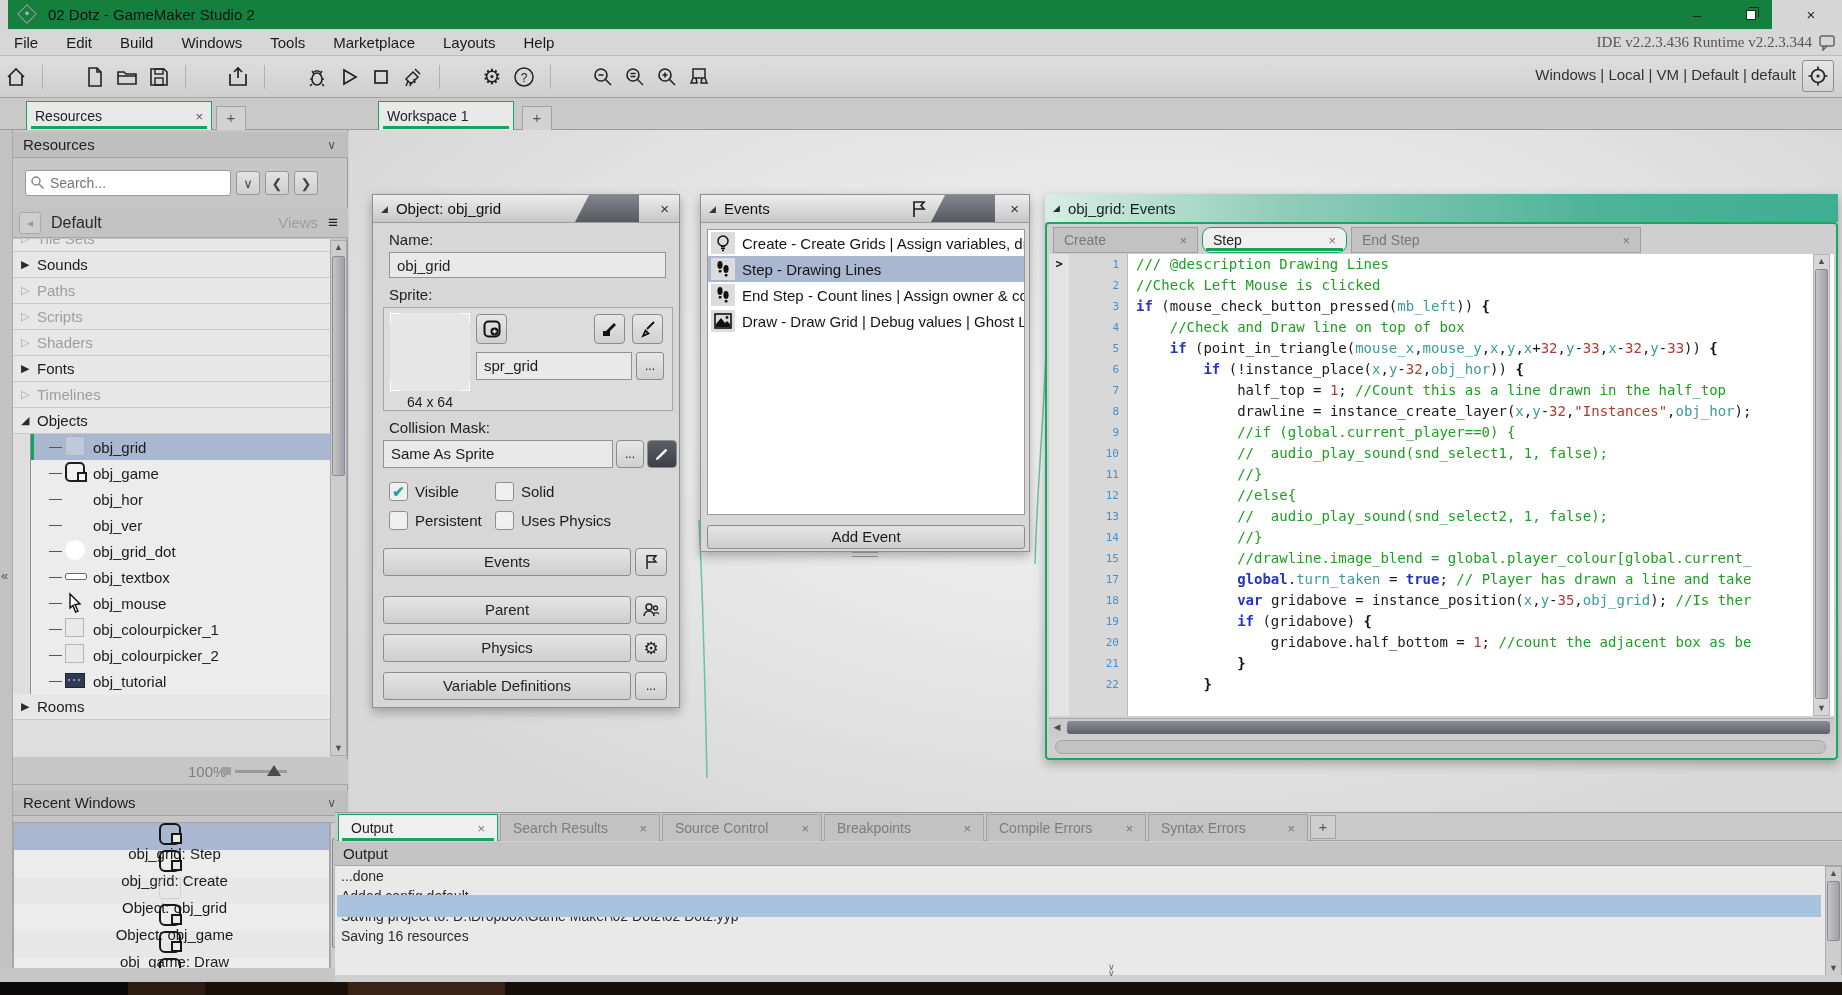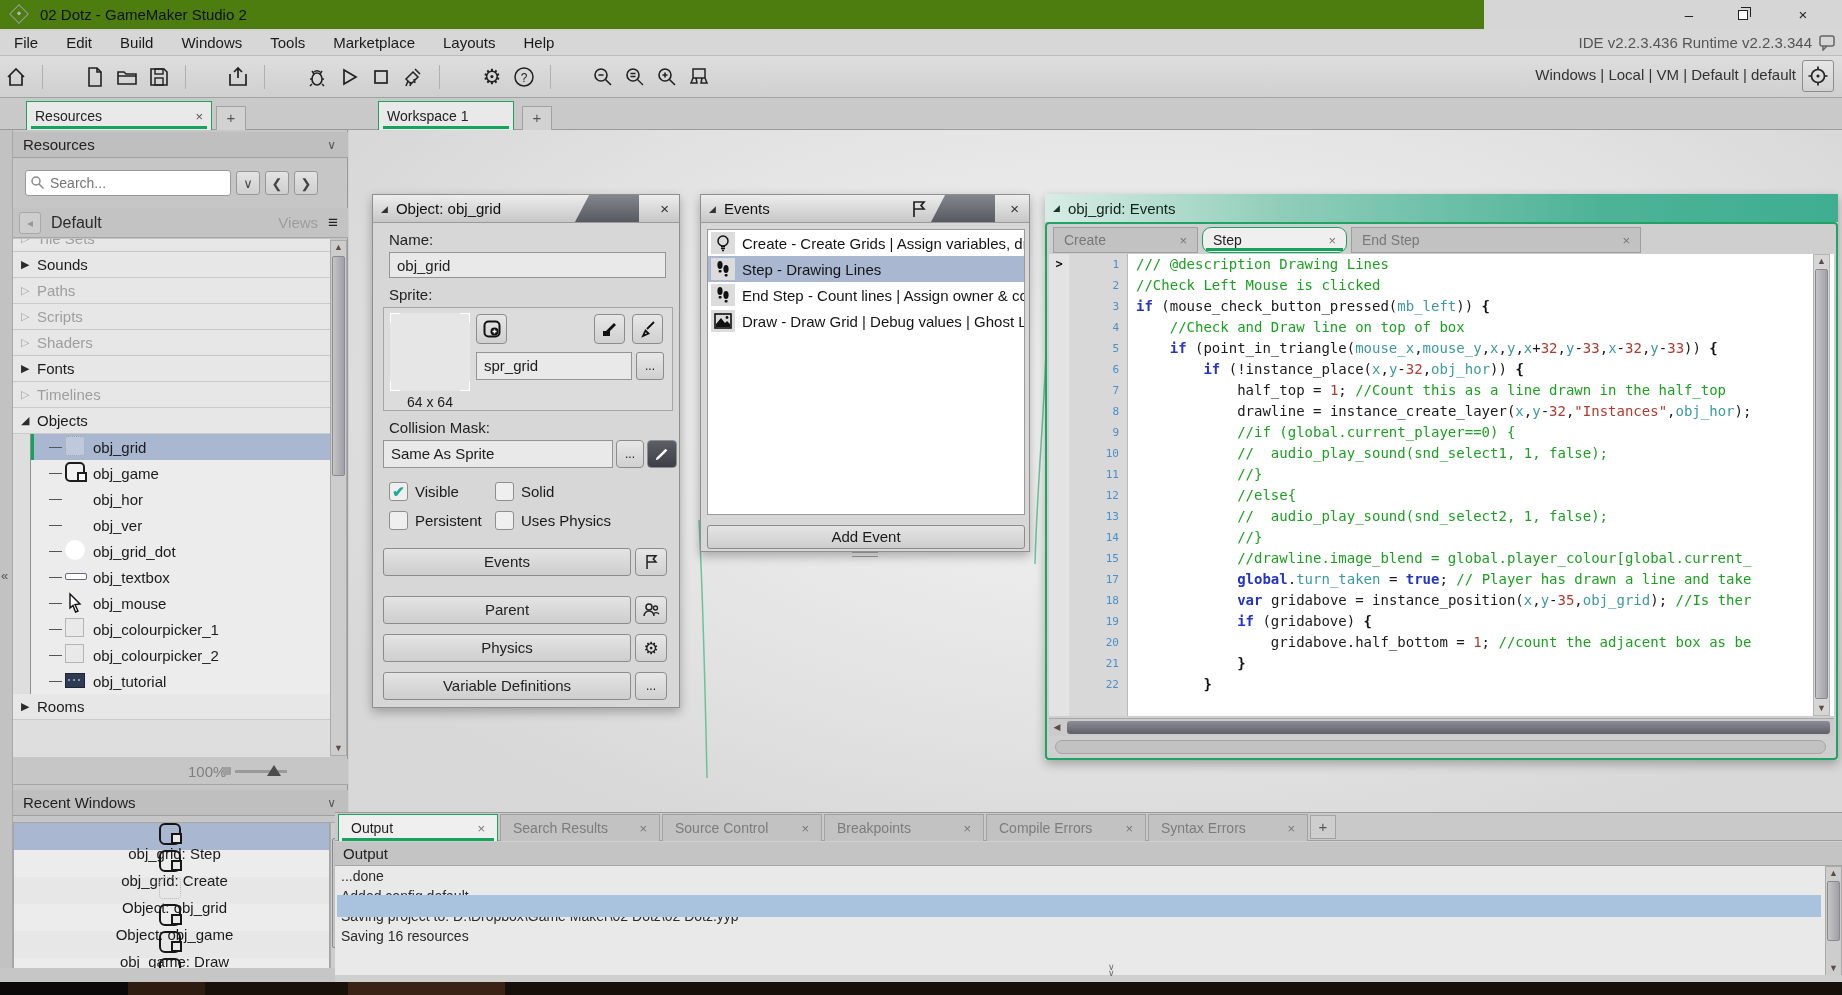--- a/index.html
+++ b/index.html
@@ -1,35 +1,35 @@
 <!DOCTYPE html>
 <html><head>
 <meta charset="utf-8">
 <style>
   * { margin:0; padding:0; box-sizing:border-box; }
   html,body { width:1842px; height:995px; overflow:hidden;
     font-family: "Liberation Sans", sans-serif; font-size:15px; color:#1b1b1b;
     background:#d6d6d6; -webkit-font-smoothing:antialiased; }
 
   
-  #titlebar { position:absolute; left:0; top:0; width:1484px; height:30px;
-    background:#4d7c0f; border-bottom:1px solid #d0d0d0; }
+  #titlebar { position:absolute; left:8px; top:0; width:1764px; height:30px;
+    background:#15803d; border-bottom:1px solid #d0d0d0; }
   #gms-logo { position:absolute; left:12px; top:7px; width:14px; height:14px;
     border:1.5px solid #9a9aa2; transform:rotate(45deg); }
   #gms-logo:after { content:""; position:absolute; left:4px; top:4px; width:3px; height:3px; background:#b9b9c0; }
   #window-title { position:absolute; left:40px; top:6px; font-size:15px; color:#111; }
   .cap-btn { position:absolute; top:4px; width:34px; height:22px; text-align:center; color:#222; font-size:15px; line-height:22px; }
   #btn-min { left:1672px; } #btn-max { left:1726px; } #btn-close { left:1786px; }
   #btn-max .sq { display:inline-block; position:relative; width:10px; height:10px; border:1.2px solid #222; margin-top:6px; background:#fcfcfc; }
   #btn-max .sq:before { content:""; position:absolute; left:2px; top:-4px; width:9px; height:9px; border:1.2px solid #222; border-bottom:none; border-left:none; }
 
   #menubar { position:absolute; left:0; top:30px; width:1842px; height:26px;
     background:#d7d7d7; border-bottom:1px solid #bdbdbd; display:flex; align-items:center; }
   .menu-item { padding:3px 14px; color:#1a1a1a; }
-  #ide-version { position:absolute; right:30px; top:4px; color:#555; }
+  #ide-version { position:absolute; right:30px; top:4px; color:#555;font-family:Liberation Serif, serif; }
   #chat-icon { position:absolute; right:6px; top:5px; }
 
   #toolbar { position:absolute; left:0; top:56px; width:1842px; height:42px;
     background:linear-gradient(#dedede,#cfcfcf); border-bottom:1px solid #a3a3a3; display:flex; align-items:center; }
   .tb-btn { width:30px; height:30px; margin:0 1px; display:flex; align-items:center; justify-content:center;
     border:1px solid transparent; border-radius:3px; color:#222; }
   .tb-sep { width:1px; height:24px; background:#b0b0b0; margin:0 10px; }
   .tb-gap { width:26px; }
   #target-status { position:absolute; right:46px; top:66px; color:#333; }
   #target-btn { position:absolute; right:8px; top:60px; width:32px; height:32px; border:1px solid #8d8d8d;

